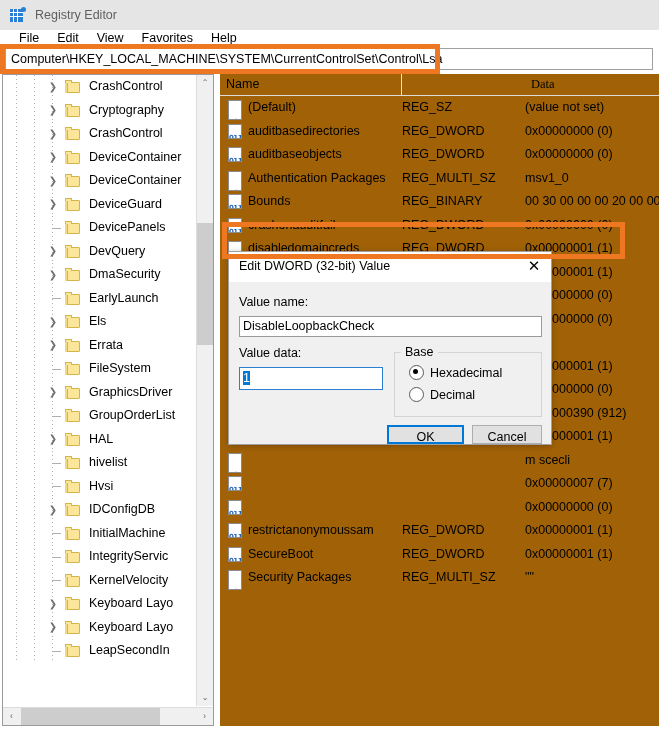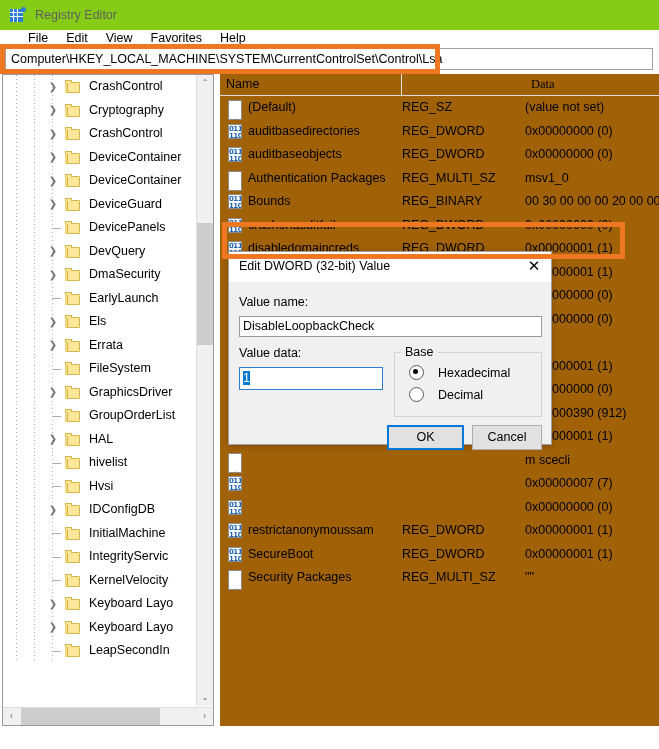--- a/index.html
+++ b/index.html
@@ -16,21 +16,21 @@
     font-size: 12px;
     color: #000000;
     -webkit-font-smoothing: antialiased;
   }
 
   
   .titlebar {
     position: absolute;
     left: 0; top: 0;
     width: 659px; height: 30px;
-    background: #84cc16;
+    background: #e5e5e5;
     display: flex;
     align-items: center;
   }
   .title-icon {
     width: 16px; height: 16px;
     margin-left: 10px;
     position: relative;
   }
   .title-icon .grid {
     position: absolute;
@@ -57,21 +57,21 @@
   }
   .title-text {
     margin-left: 9px;
     font-size: 12.5px;
     color: #606060;
   }
 
   
   .menubar {
     position: absolute;
-    left: 12px; top: 28px;
+    left: 3px; top: 28px;
     width: 621px; height: 20px;
     display: flex;
     align-items: center;
     padding-left: 7px;
     box-sizing: border-box;
   }
   .menu-item {
     font-size: 12.5px;
     color: #000;
     padding: 0 9px;
@@ -273,21 +273,21 @@
     overflow: hidden;
     font-family: "DejaVu Sans", sans-serif;
   }
   .val-icon.str {
     color: #c0392b;
     padding-top: 18px;
   }
   .val-icon.bin {
     color: #1e63b5;
     letter-spacing: -0.5px;
-    padding-top: 1px;
+    padding-top: 10px;
   }
   .val-icon.bin span { display: block; }
   .val-name {
     position: absolute;
     left: 28px; top: 0;
     height: 23.5px; line-height: 23.5px;
     font-size: 12.5px;
   }
   .val-type {
     position: absolute;
@@ -374,42 +374,41 @@
     background: #f0f0f0;
     padding: 0 4px;
     font-size: 12.5px;
     color: #000;
   }
   .radio-row {
     position: absolute;
     display: flex;
     align-items: center;
     font-size: 12.5px;
-    gap: 8px;
   }
   .radio {
     width: 13px; height: 13px;
     border: 1px solid #5a5a5a;
     border-radius: 50%;
     background: #fff;
     margin-right: 6px;
     position: relative;
     flex: 0 0 auto;
   }
   .radio.on::after {
     content: "";
     position: absolute;
     left: 3px; top: 3px;
     width: 5px; height: 5px;
     border-radius: 50%;
     background: #000;
   }
   .dlg-btn {
     position: absolute;
-    height: 25px;
+    height: 19px;
     background: #e1e1e1;
     border: 1px solid #adadad;
     box-sizing: border-box;
     font-size: 12.5px;
     text-align: center;
     line-height: 23px;
     color: #000;
   }
   .dlg-btn.default {
     border: 2px solid #0078d7;

